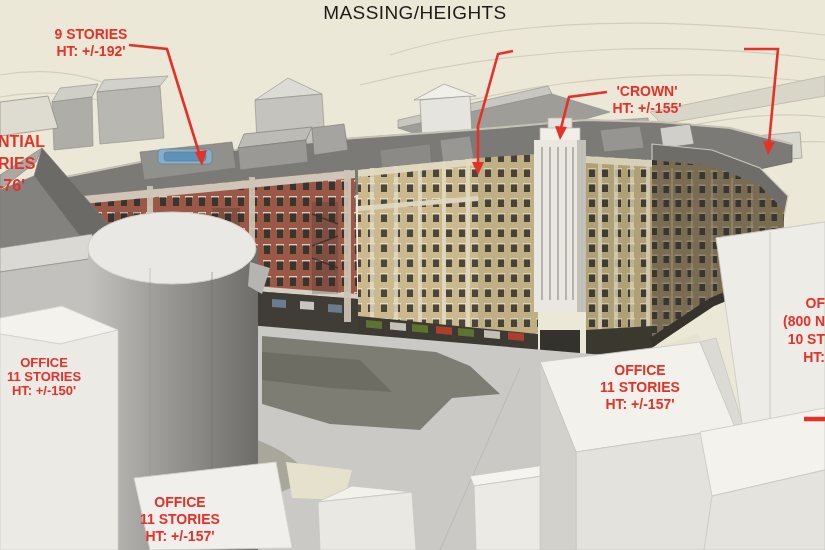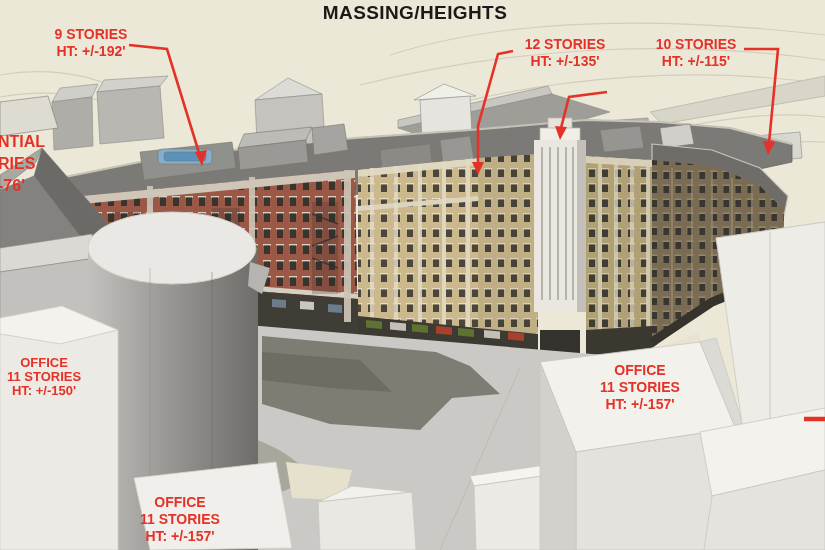--- a/index.html
+++ b/index.html
@@ -2,21 +2,21 @@
 <html><head>
 <meta charset="utf-8">
 <style>
   html,body{margin:0;padding:0;background:#555;}
   #stage{position:relative;width:825px;height:550px;overflow:hidden;background:#ece8d8;
          font-family:"Liberation Sans","DejaVu Sans",sans-serif;}
   #scene{position:absolute;left:0;top:0;z-index:1;}
   .lbl{position:absolute;z-index:5;color:#e53228;font-weight:bold;text-align:center;
        font-size:14px;line-height:17px;white-space:nowrap;}
   .lbl div{white-space:nowrap;}
-  #page-title{position:absolute;z-index:5;color:#1c1a18;font-weight:bold;font-size:19px;
+  #page-title{position:absolute;z-index:5;color:#1c1a18;font-weight:normal;font-size:19px;
        letter-spacing:.4px;text-align:center;}
   .left-cut{text-align:left;font-size:16px;line-height:22px;}
   .right-cut{text-align:right;line-height:18px;}
   .tight{font-size:13px;line-height:14px;}
 </style>
 </head>
 <body>
 
 <div id="stage">
 
@@ -252,49 +252,51 @@
   </g>
 </svg>
 
 <div id="page-title" style="left:250px;top:2px;width:330px;">MASSING/HEIGHTS</div>
 
 <div class="lbl" style="left:43px;top:26px;width:96px;">
   <div>9 STORIES</div>
   <div>HT: +/-192'</div>
 </div>
 
-<div class="lbl" style="left:512px;top:36px;width:106px;">
-  <div>12 STORIES</div>
-  <div>HT: +/-135'</div>
-</div>
-
-<div class="lbl" style="left:648px;top:36px;width:96px;">
-  <div>10 STORIES</div>
-  <div>HT: +/-115'</div>
-</div>
-
+
+
+<div class="lbl" style="left:602px;top:83px;width:90px;">
+  <div>'CROWN'</div>
+  <div>HT: +/-155'</div>
+</div>
 
 <div class="lbl left-cut" style="left:-2px;top:131px;width:100px;">
   <div>NTIAL</div>
   <div>RIES</div>
   <div>-76'</div>
 </div>
 
 <div class="lbl tight" style="left:-2px;top:356px;width:92px;">
   <div>OFFICE</div>
   <div>11 STORIES</div>
   <div>HT: +/-150'</div>
 </div>
 
 <div class="lbl" style="left:590px;top:362px;width:100px;">
   <div>OFFICE</div>
   <div>11 STORIES</div>
   <div>HT: +/-157'</div>
 </div>
 
+<div class="lbl right-cut" style="right:0px;top:294px;width:48px;">
+  <div>OF</div>
+  <div>(800 N</div>
+  <div>10 ST</div>
+  <div>HT:</div>
+</div>
 
 
 <div class="lbl" style="left:125px;top:494px;width:110px;">
   <div>OFFICE</div>
   <div>11 STORIES</div>
   <div>HT: +/-157'</div>
 </div>
 
 </div>
 

